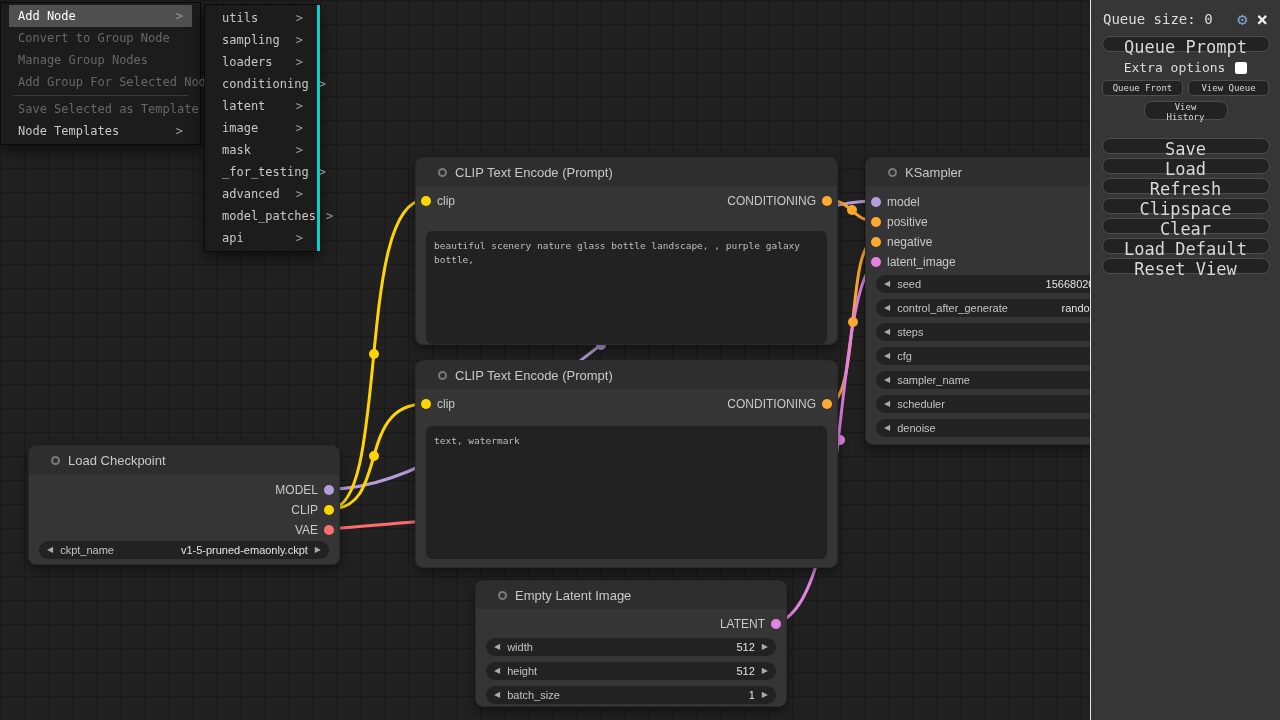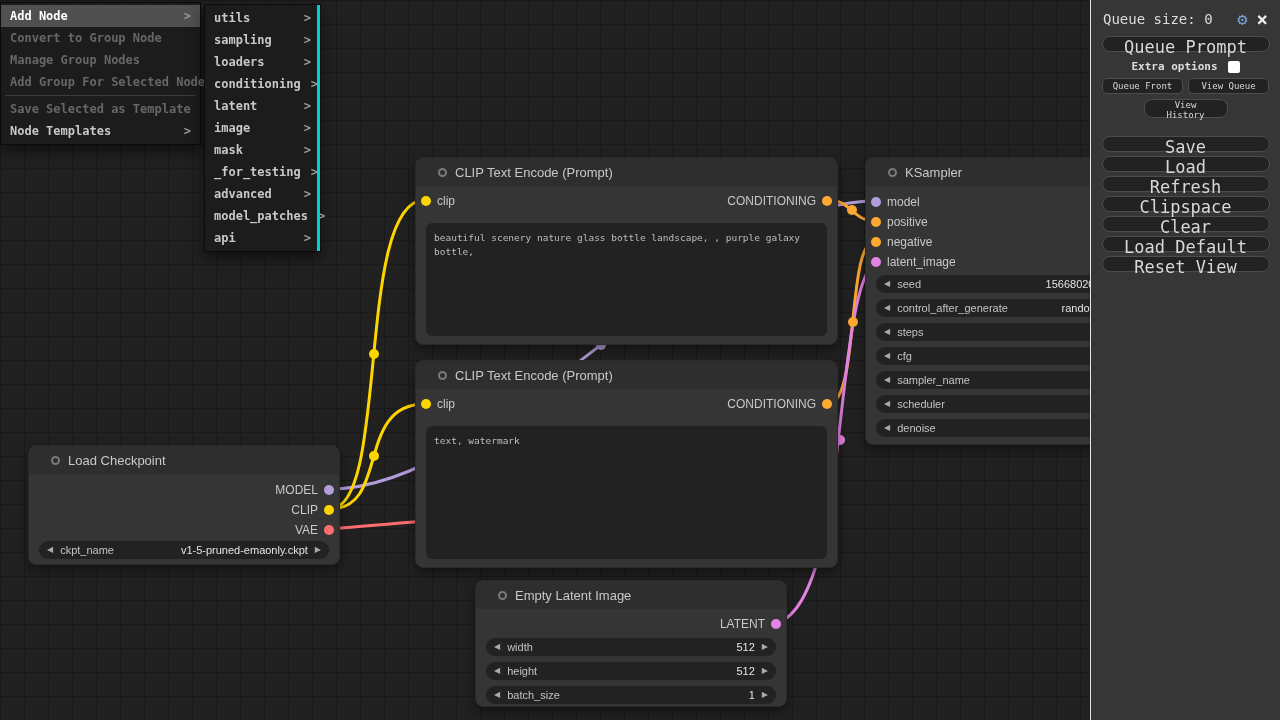--- a/index.html
+++ b/index.html
@@ -66,25 +66,24 @@
     padding:8px 8px;
     color:#bdbdbd;
     font:9.5px/1.45 "DejaVu Sans Mono", monospace;
     overflow:hidden; white-space:pre-wrap;
   }
   
   .ctx-menu {
     position:absolute;
     background:#1c1c1c;
     border:1px solid #0a0a0a;
-    padding:2px 0;
+    padding:2px 8px;
     font-family:"DejaVu Sans Mono", monospace;
     font-size:12px;
     box-shadow:0 6px 14px rgba(0,0,0,.55);
-    font-weight:bold;
   }
   .ctx-item {
     height:22px; line-height:22px;
     padding:0 9px;
     color:#c8c8c8;
     display:flex; justify-content:space-between; gap:10px;
     white-space:nowrap;
   }
   .ctx-item .arrow { color:#9a9a9a; }
   .ctx-item.disabled { color:#676767; }
@@ -114,21 +113,21 @@
     cursor:pointer; text-align:center;
   }
   .btn.big { width:168px; height:16px; margin:4px auto; font-size:17px; }
   .btn.tiny { width:81px; height:16px; font-size:9px; border-radius:5px; padding:0; }
   .btn.history {
     width:84px; height:19px; margin:5px auto 0;
     font-size:9px; line-height:10px; padding:0 16px; white-space:normal;
   }
   .extra-row {
     display:flex; align-items:center; justify-content:center; gap:10px;
-    margin:8px 0 5px; font-size:11px;font-weight:bold;
+    margin:8px 0 5px; font-size:13px;
   }
   .checkbox { width:12px; height:12px; background:#ffffff; border-radius:2px; cursor:pointer; }
   .small-row { display:flex; gap:5px; justify-content:center; }
   .btn-stack { margin-top:18px; }
 </style>
 </head>
 <body>
 
 <div class="canvas">
 
@@ -154,21 +153,21 @@
       <span class="node-title">CLIP Text Encode (Prompt)</span>
     </div>
     <div class="slot in" style="top:33px">
       <span class="slot-dot" style="background: rgb(255, 213, 0);"></span>
       <span>clip</span>
     </div>
     <div class="slot out" style="top:33px">
       <span>CONDITIONING</span>
       <span class="slot-dot" style="background: rgb(255, 169, 49);"></span>
     </div>
-    <div class="node-text" style="top:65px;height:113px">beautiful scenery nature glass bottle landscape, , purple galaxy bottle,</div>
+    <div class="node-text" style="top:73px;height:113px">beautiful scenery nature glass bottle landscape, , purple galaxy bottle,</div>
   </div>
 
   <div class="node" style="left:415px;top:360px;width:423px;height:208px">
     <div class="node-header">
       <span class="collapse-dot"></span>
       <span class="node-title">CLIP Text Encode (Prompt)</span>
     </div>
     <div class="slot in" style="top:33px">
       <span class="slot-dot" style="background: rgb(255, 213, 0);"></span>
       <span>clip</span>

